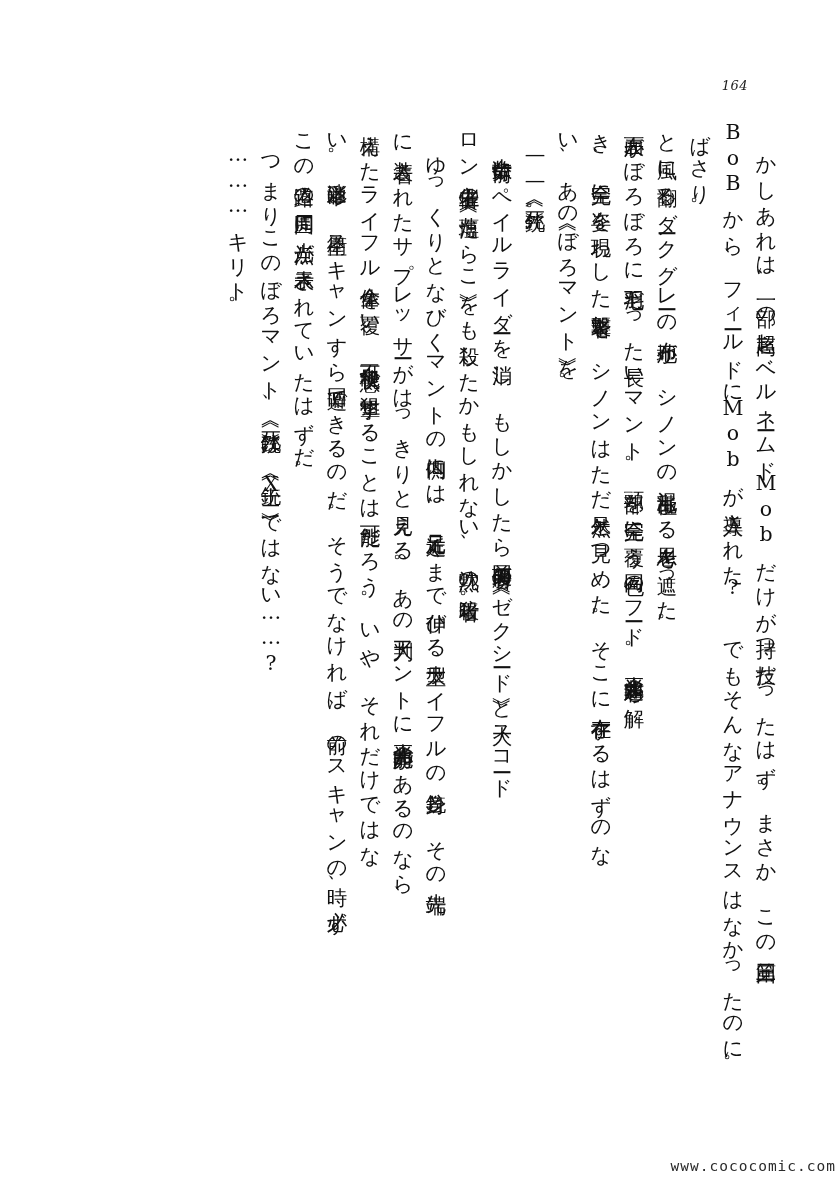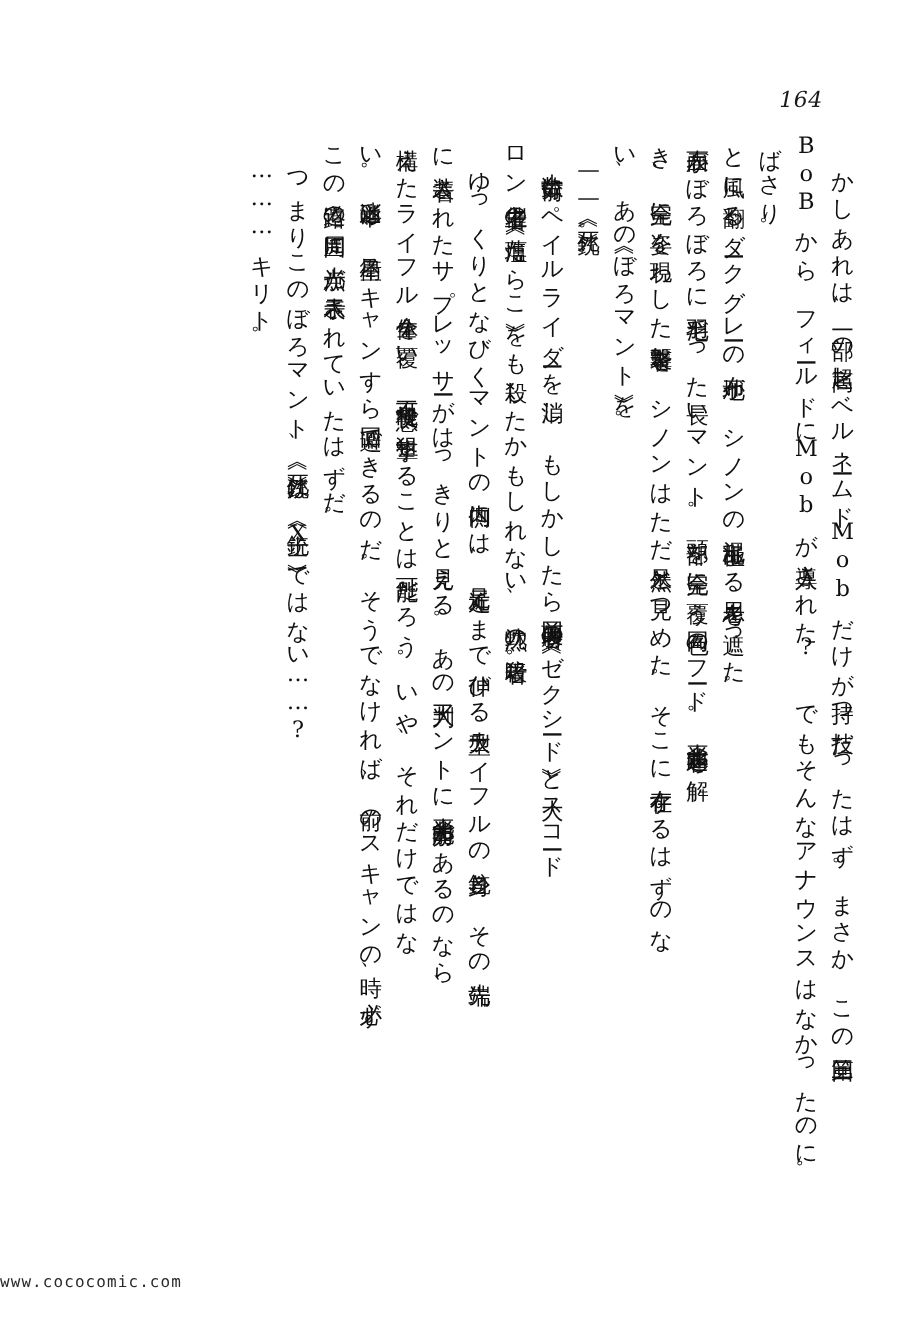--- a/index.html
+++ b/index.html
@@ -17,21 +17,21 @@
     color: #111111;
   }
 
   
   .page-number {
     position: absolute;
     top: 78px;
     right: 88px;
     font-family: "DejaVu Serif", "Liberation Serif", serif;
     font-style: italic;
-    font-size: 20px;
+    font-size: 13px;
     color: #1a1a1a;
     letter-spacing: 0.5px;
   }
 
   
   .text-block {
     position: absolute;
     top: 120px;
     right: 60px;
     left: 60px;
@@ -63,21 +63,21 @@
   .col.indent {
     padding-top: 22px;
   }
 
   
   .footer {
     position: absolute;
     left: 0;
     right: 0;
     bottom: 26px;
-    text-align: left;
+    text-align: right;
     font-family: "DejaVu Sans Mono", "Liberation Mono", monospace;
     font-size: 14.5px;
     letter-spacing: 1px;
     color: #2a2a2a;
   }
 </style>
 </head>
 <body>
 
 <div class="page">

